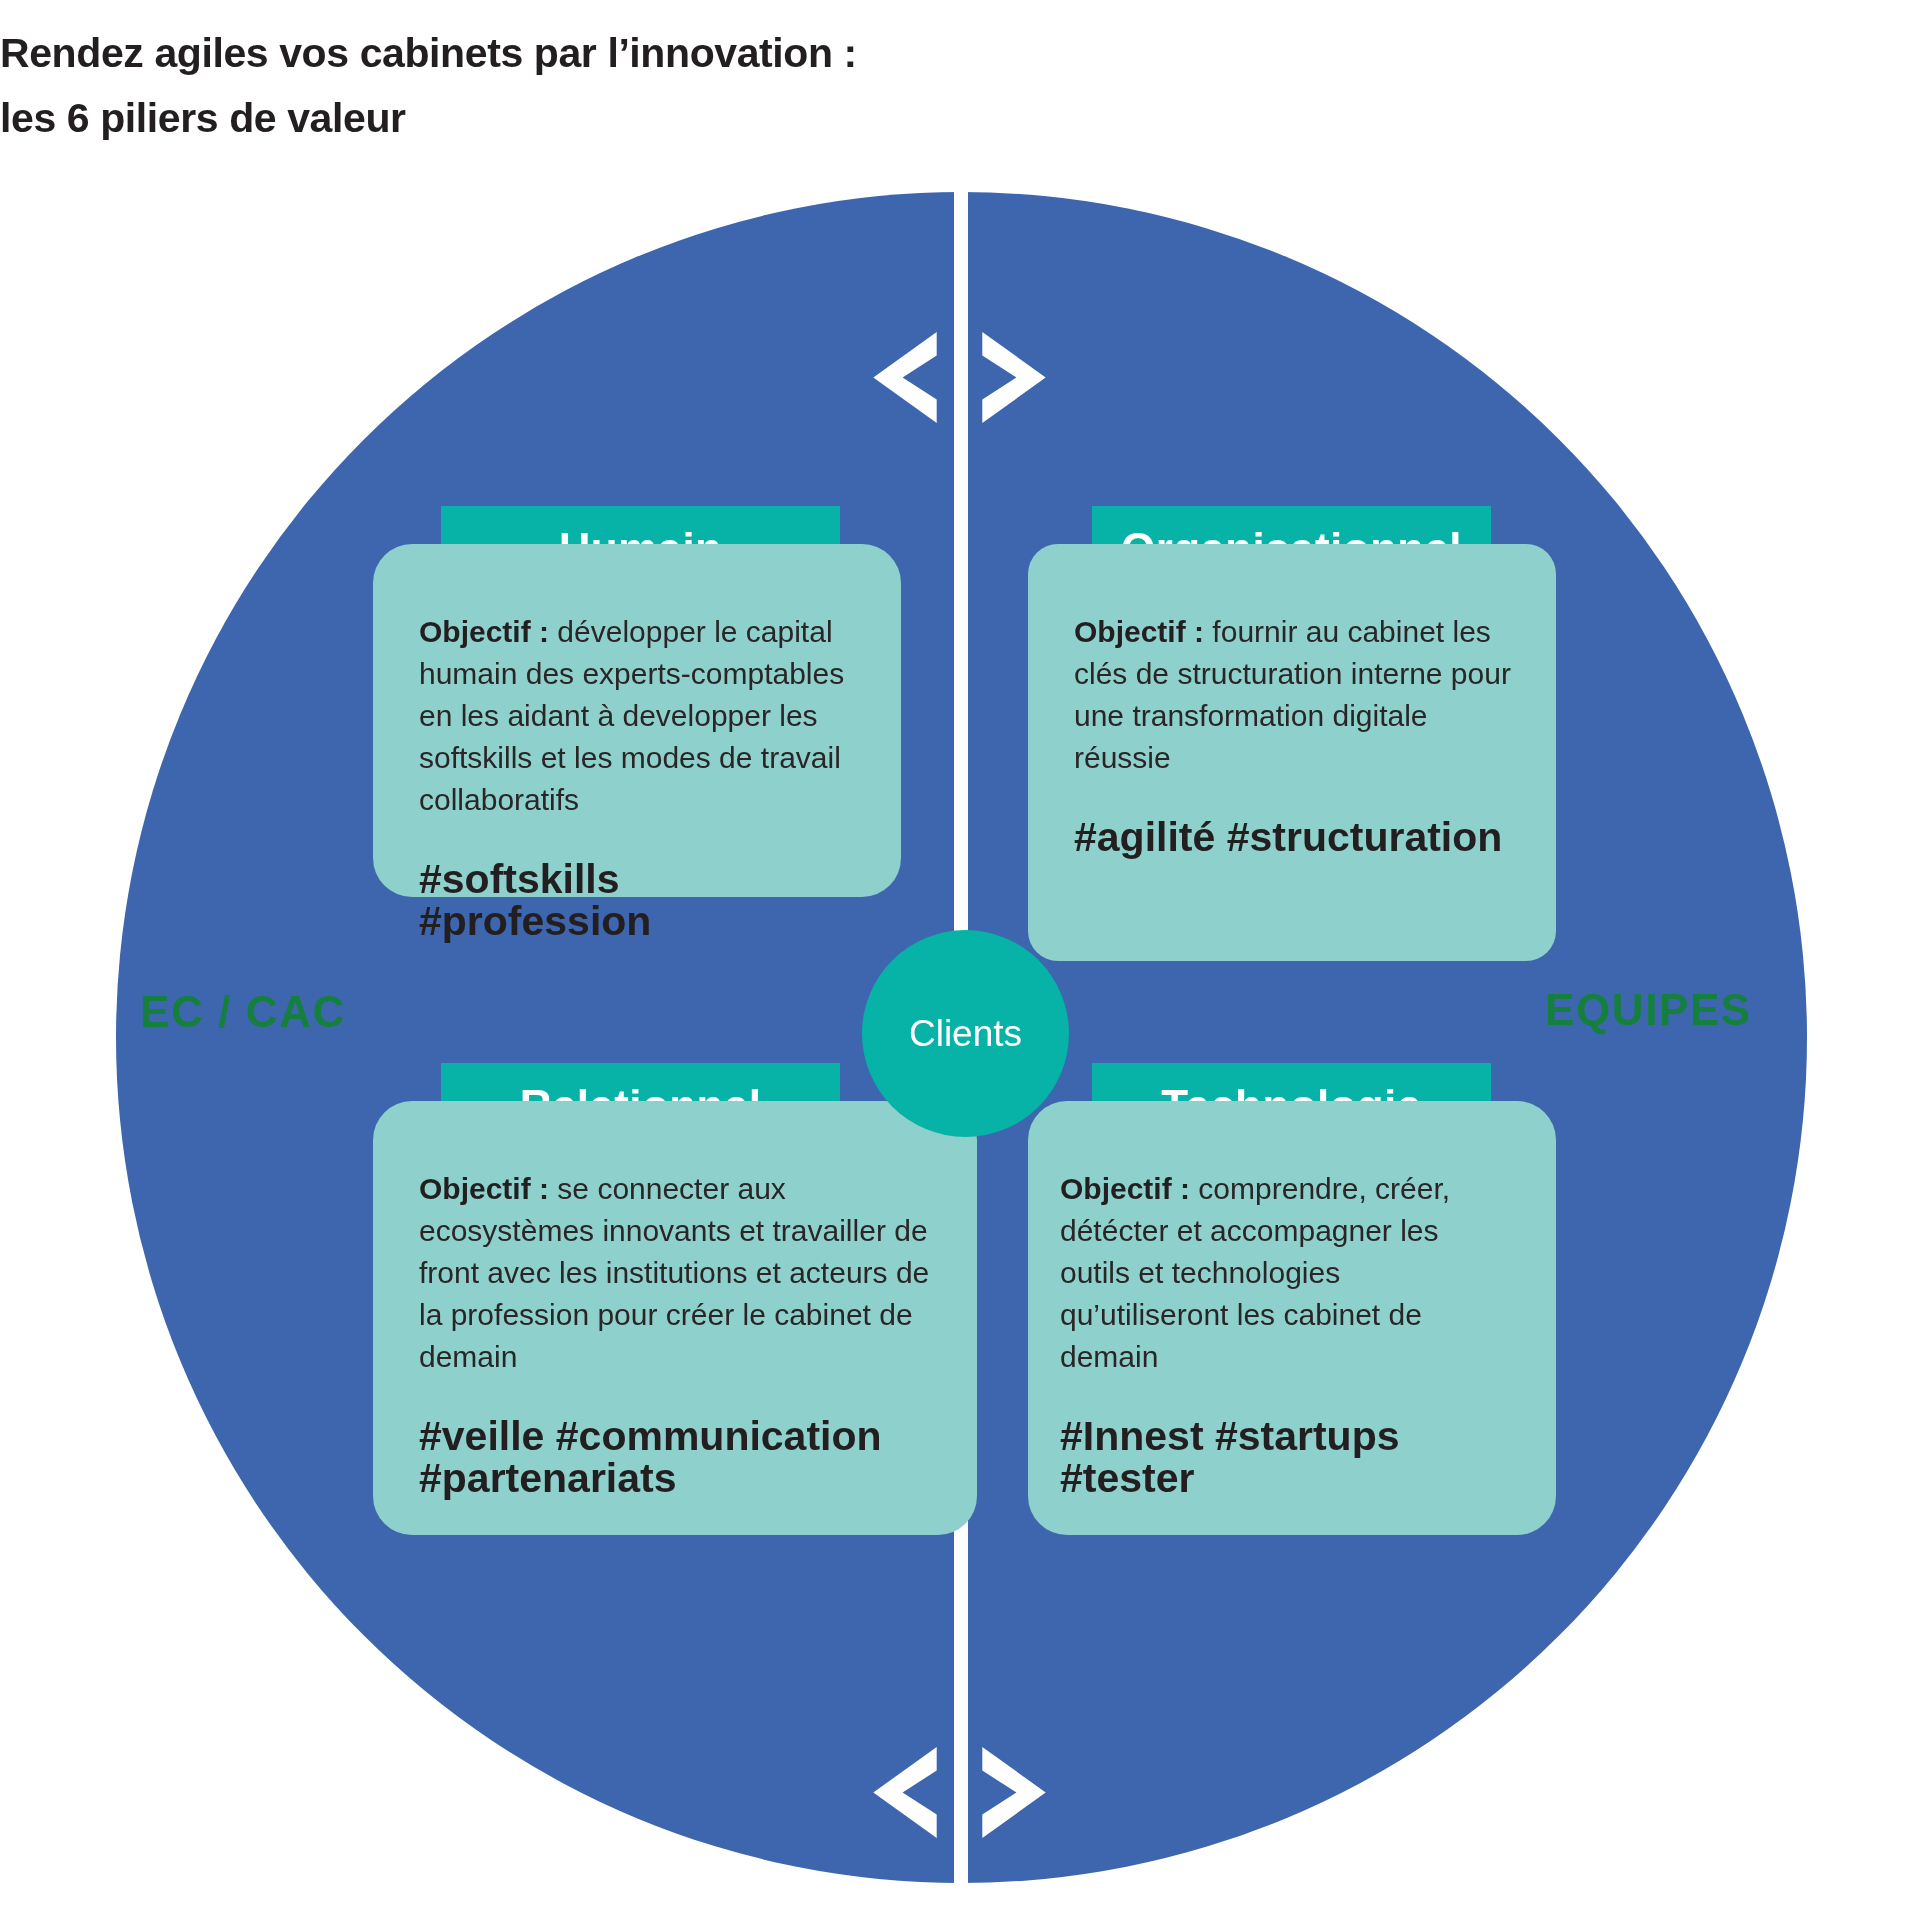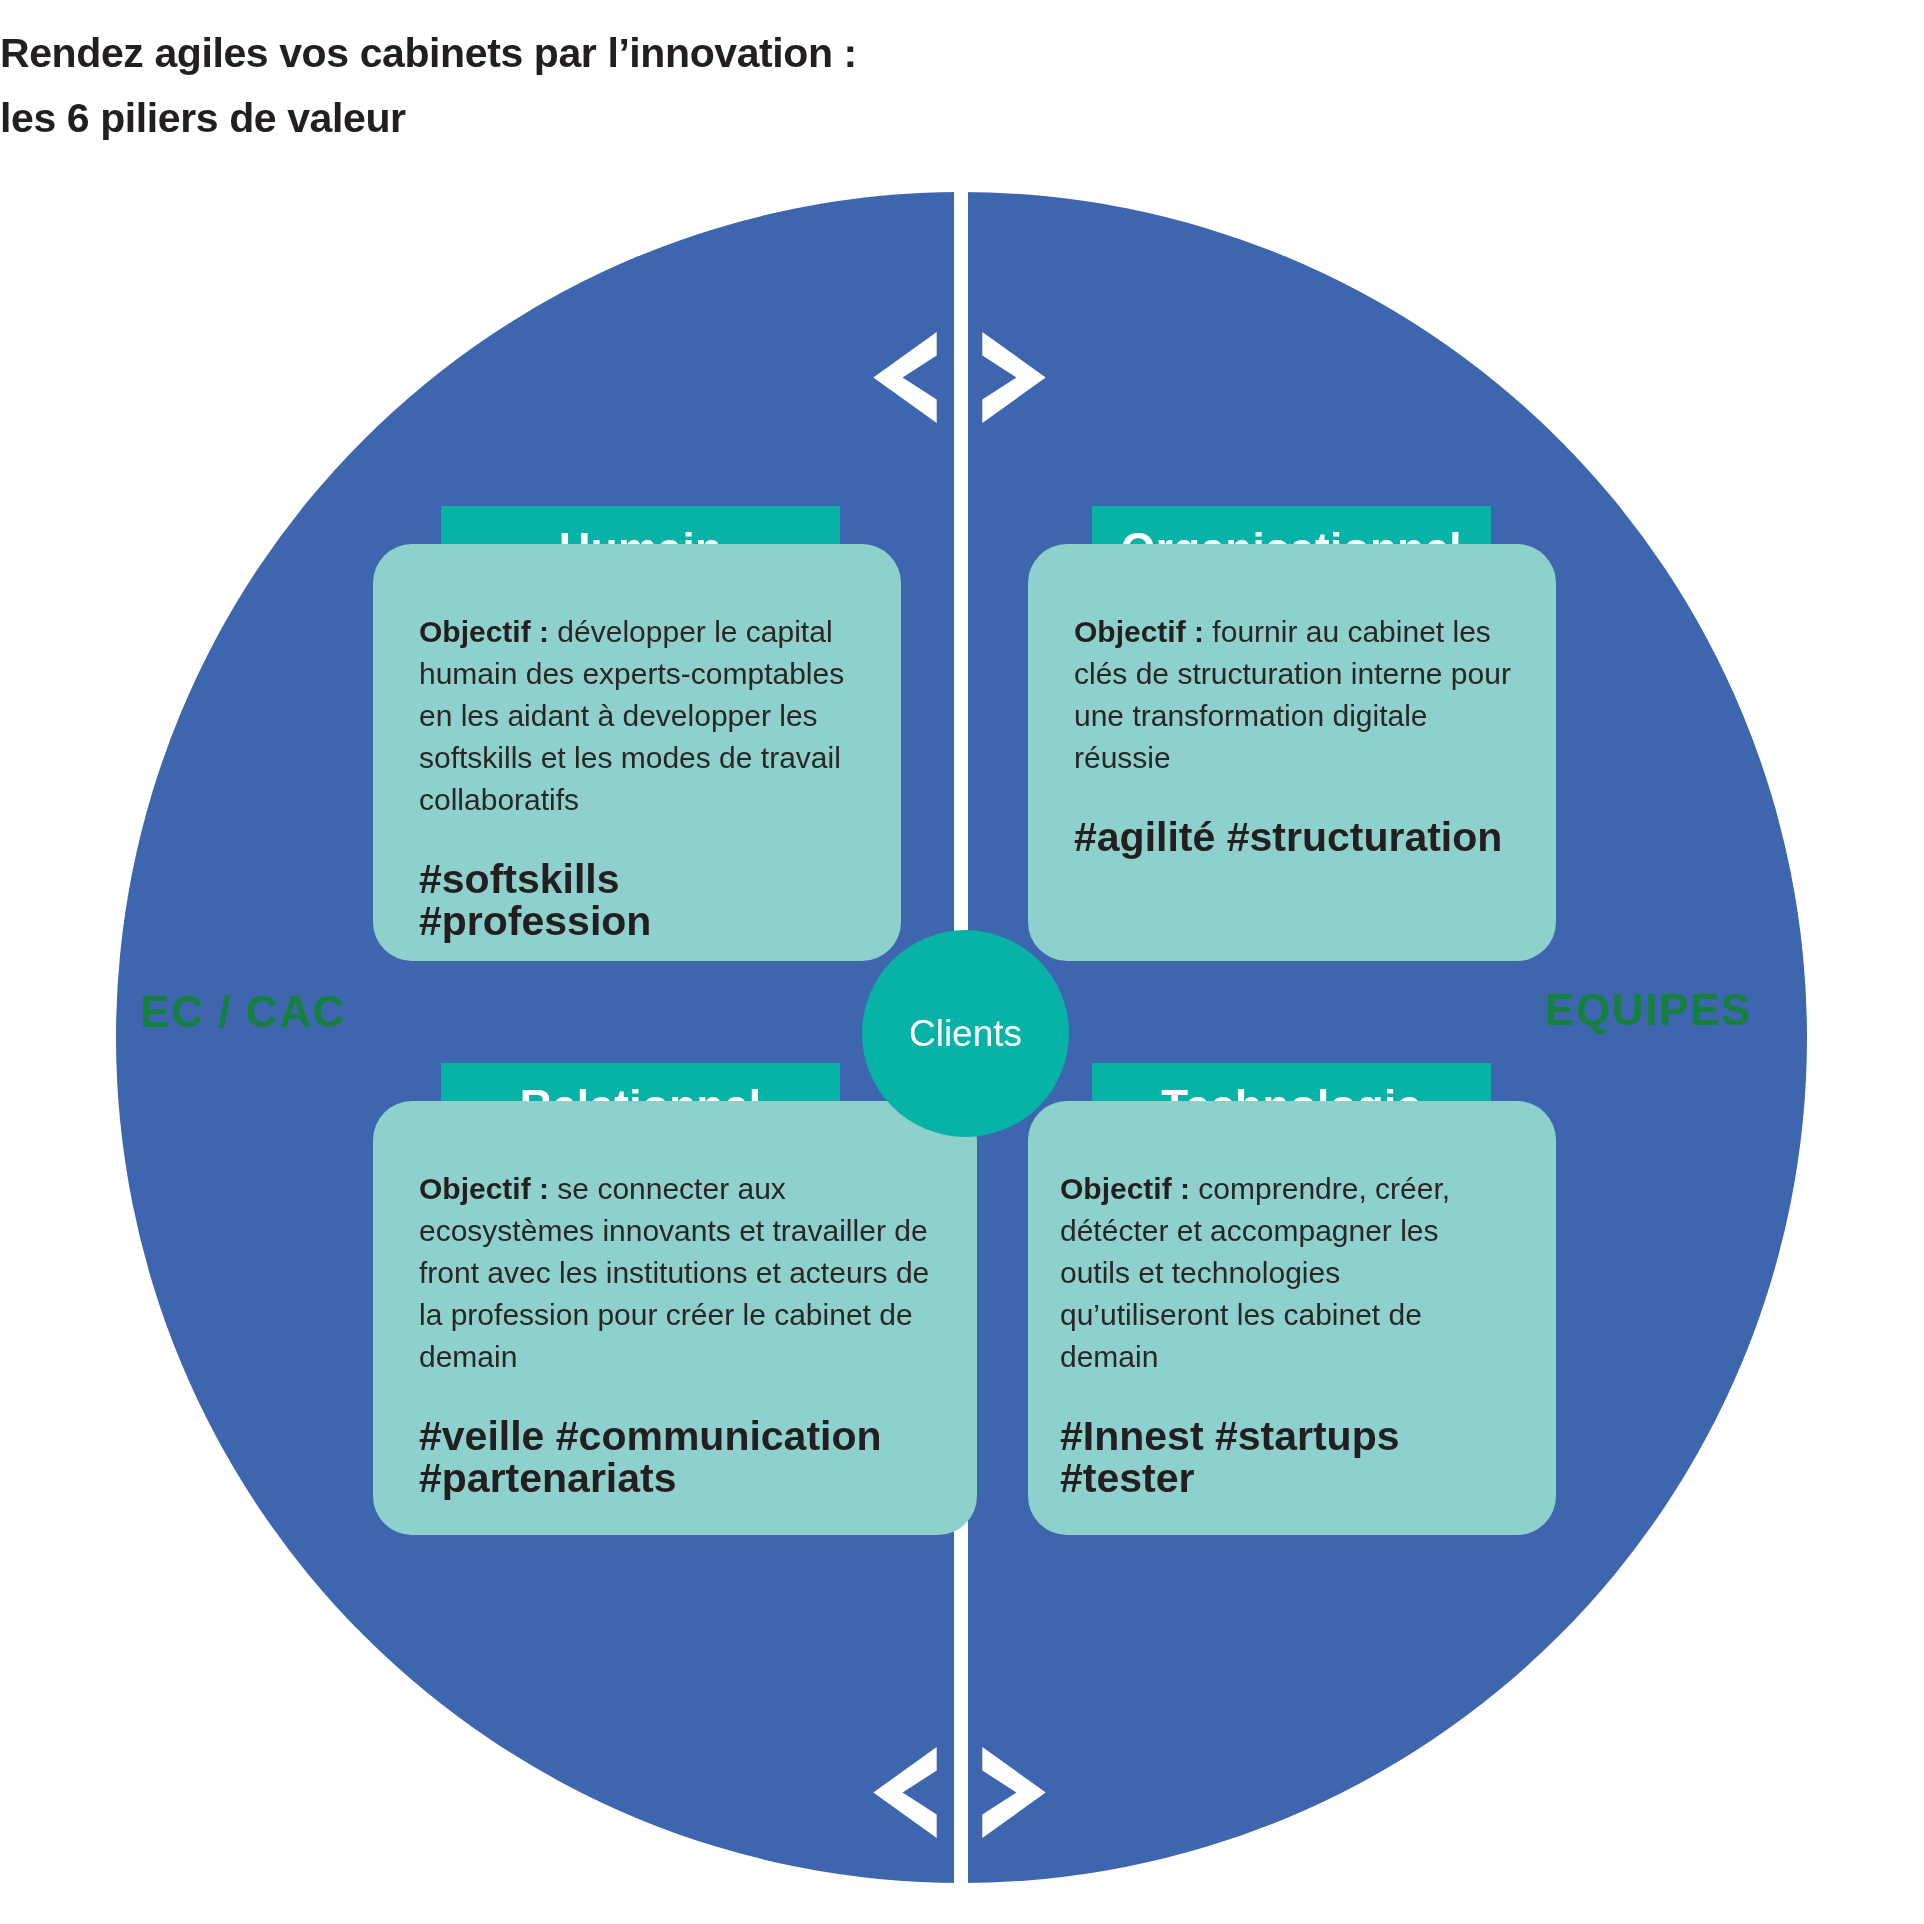--- a/index.html
+++ b/index.html
@@ -52,22 +52,22 @@
   .chevron svg { display: block; width: 100%; height: 100%; }
 
   
   .card {
     position: absolute;
     background: #8ed1cc;
     border-radius: 39px;
     box-sizing: border-box;
     padding: 67px 42px 0 46px;
   }
-  .c-tl { left: 373px;  top: 544px;  width: 528px; height: 417px; }
-  .c-tr { left: 1028px; top: 544px;  width: 528px; height: 417px; }
+  .c-tl { left: 373px;  top: 544px;  width: 528px; height: 353px; }
+  .c-tr { left: 1028px; top: 544px;  width: 528px; height: 417px; border-radius: 30px; }
   .c-bl { left: 373px;  top: 1101px; width: 604px; height: 434px; }
   .c-br { left: 1028px; top: 1101px; width: 528px; height: 434px; padding-left: 32px; }
 
   
   .pillar-header {
     position: absolute;
     background: #07b2a7;
     color: #ffffff;
     display: flex;
     align-items: center;

